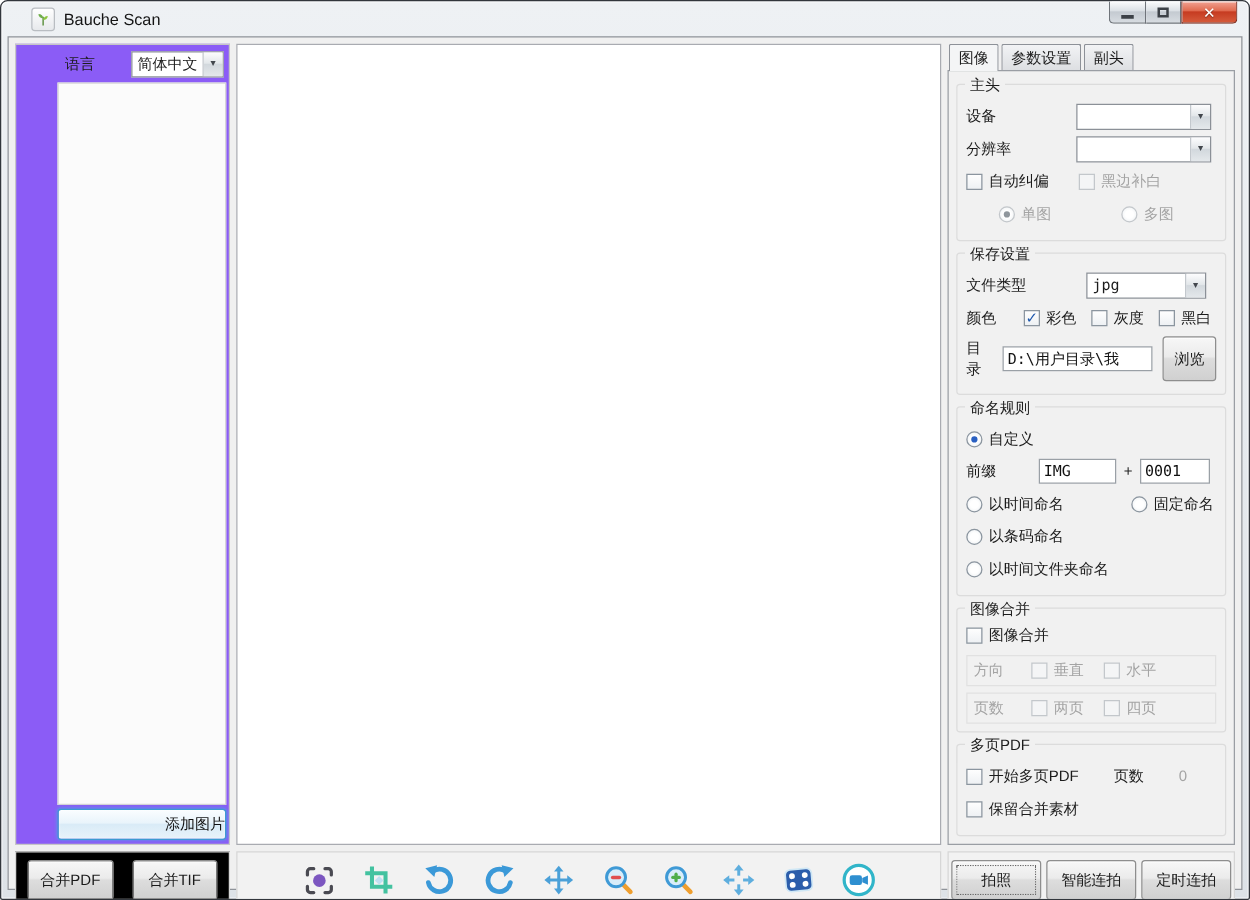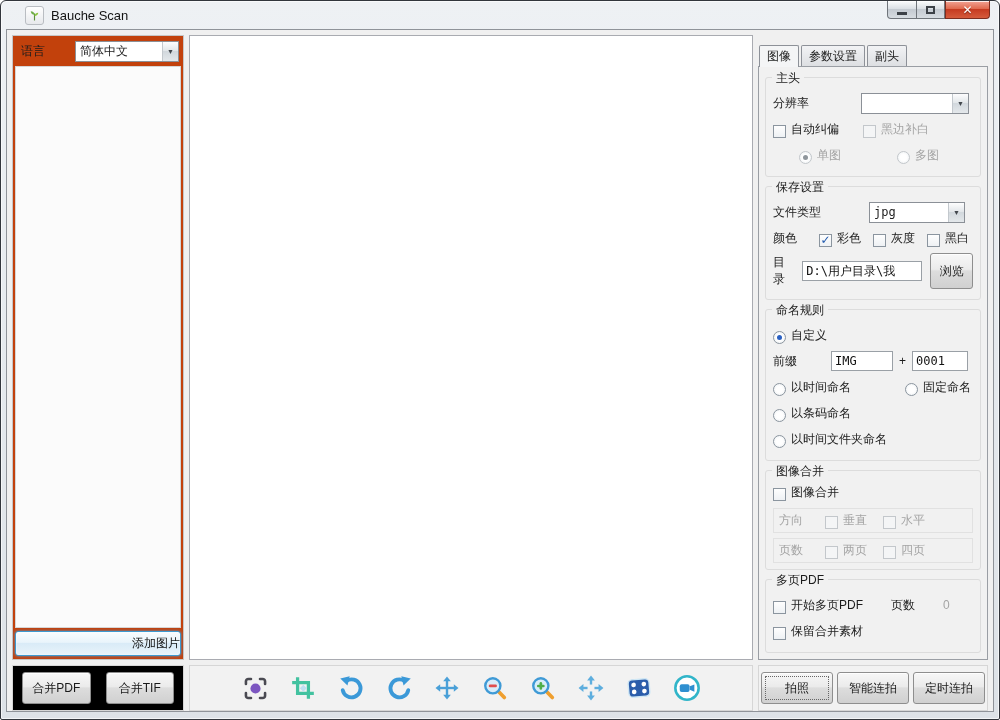--- a/index.html
+++ b/index.html
@@ -28,34 +28,34 @@
     font-weight:bold; }
   .glyph-min{ width:10px; height:3px; background:#3c4147; margin-top:7px; }
   .glyph-max{ width:9px; height:8px; border:2px solid #3c4147; }
   .glyph-x{ font-size:12px; line-height:1; text-shadow:0 1px 1px rgba(0,0,0,.4); }
   
   .client{ position:absolute; left:5px; right:5px; top:28px; bottom:7px;
     background:#f0f0f0; border:1px solid #8f9399;
     display:grid; grid-template-columns:172px 1fr 230px; grid-template-rows:1fr 46px;
     gap:5px; padding:5px; }
   
-  .panel-left{ grid-column:1; grid-row:1; border:1px solid #c6c6c6; background:#c2410c;
-    display:flex; flex-direction:column; }
+  .panel-left{ grid-column:1; grid-row:1; border:1px solid #c6c6c6; background:#8b5cf6;
+    display:flex; flex-direction:column;padding-left:31px; }
   .lang-row{ display:flex; align-items:center; height:30px; padding:0 4px 0 8px; gap:6px; }
   .lang-label{ width:48px; }
   .thumb-list{ flex:1; margin:0 2px; background:#fbfbfb; border:1px solid #d6d6d6; }
   .add-btn{ height:25px; margin:3px 2px 3px 2px; border:1px solid #3d9ad1; border-radius:3px;
     background:linear-gradient(#fafdff,#e9f4fb 45%,#d9ebf7 50%,#e8f3fa);
     box-shadow:0 0 3px rgba(70,165,230,.9), inset 0 0 2px rgba(255,255,255,.9);
     font-size:12px; color:#111;text-align:right; }
   
   .canvas{ grid-column:2; grid-row:1; background:#ffffff; border:1px solid #a9abb1; }
   
   .panel-right{ grid-column:3; grid-row:1; display:flex; flex-direction:column; }
-  .tabbar{ display:flex; height:21px; padding-left:1px; position:relative; z-index:2;margin-top:10px; }
+  .tabbar{ display:flex; height:21px; padding-left:1px; position:relative; z-index:2; }
   .tab{ padding:0 7px; display:flex; align-items:center; margin-right:2px;
     border:1px solid #8d9198; border-bottom:none; border-radius:2px 2px 0 0;
     background:linear-gradient(#f2f3f5,#dddfe2); font-size:12px; }
   .tab.active{ background:#f4f5f6; margin-bottom:-1px; padding-bottom:1px; }
   .tabpanel{ flex:1; border:1px solid #9a9ea4; background:#f1f1f1;
     padding:10px 6px 4px 6px; display:flex; flex-direction:column; }
   .group{ border:1px solid #dcdcdc; border-radius:3px; position:relative;
     padding:10px 7px 6px 7px; margin-bottom:9px; }
   .group-title{ position:absolute; top:-8px; left:6px; background:#f1f1f1; padding:0 4px; color:#1c1c1c; }
   .row{ display:flex; align-items:center; margin:4px 0; min-height:22px; }
@@ -71,21 +71,21 @@
   
   .cb{ width:13px; height:13px; flex:none; border:1px solid #8b959f; background:linear-gradient(#fefefe,#eef1f4);
     display:inline-flex; align-items:center; justify-content:center; }
   .cb.checked::after{ content:"✓"; color:#1f58ad; font-weight:bold; font-size:12px; line-height:10px; }
   .cb.disabled{ border-color:#c3c7cb; background:#f4f5f6; }
   .rad{ width:13px; height:13px; flex:none; border:1px solid #8b959f; border-radius:50%;
     background:radial-gradient(#ffffff 40%,#e9edf0); display:inline-flex; align-items:center; justify-content:center; }
   .rad.sel::after{ content:""; width:5px; height:5px; border-radius:50%; background:#2a60c2; }
   .rad.disabled{ border-color:#c3c7cb; }
   .rad.disabled.sel::after{ background:#8f969c; }
-  .opt{ display:inline-flex; align-items:flex-end; gap:5px; }
+  .opt{ display:inline-flex; align-items:center; gap:5px; }
   
   .tin{ height:20px; border:1px solid #9aa0a6; background:#fff; padding:0 3px; font-size:12px;
     font-family:"DejaVu Sans Mono","Liberation Mono",monospace; color:#111; }
   .btn{ border:1px solid #8e8e8e; border-radius:3px; color:#1a1a1a; font-size:12px;
     background:linear-gradient(#f7f7f7,#ebebeb 45%,#dddddd 50%,#d0d0d0);
     box-shadow:inset 0 1px 0 rgba(255,255,255,.8); position:relative; }
   .subrow{ border:1px solid #e1e1e1; padding:3px 5px; display:flex; align-items:center; gap:16px; margin-top:5px; min-height:24px; }
   
   .bottom-left{ grid-column:1; grid-row:2; border:1px solid #d6d6d6; background:#000000;
     display:flex; align-items:center; gap:15px; padding:0 9px; }
@@ -145,20 +145,27 @@
       <div class="tabbar">
         <div class="tab active">图像</div>
         <div class="tab">参数设置</div>
         <div class="tab">副头</div>
       </div>
       <div class="tabpanel">
 
         <div class="group">
           <span class="group-title">主头</span>
           <div class="row">
+            <span class="lbl" style="width:88px">设备</span>
+            <div class="dd" style="width:108px">
+              <span class="dd-val"></span>
+              <span class="dd-btn">▼</span>
+            </div>
+          </div>
+          <div class="row">
             <span class="lbl" style="width:88px">分辨率</span>
             <div class="dd" style="width:108px">
               <span class="dd-val"></span>
               <span class="dd-btn">▼</span>
             </div>
           </div>
           <div class="row" style="gap:24px">
             <span class="opt">
               <span class="cb"></span>
               <span class="lbl">自动纠偏</span>

